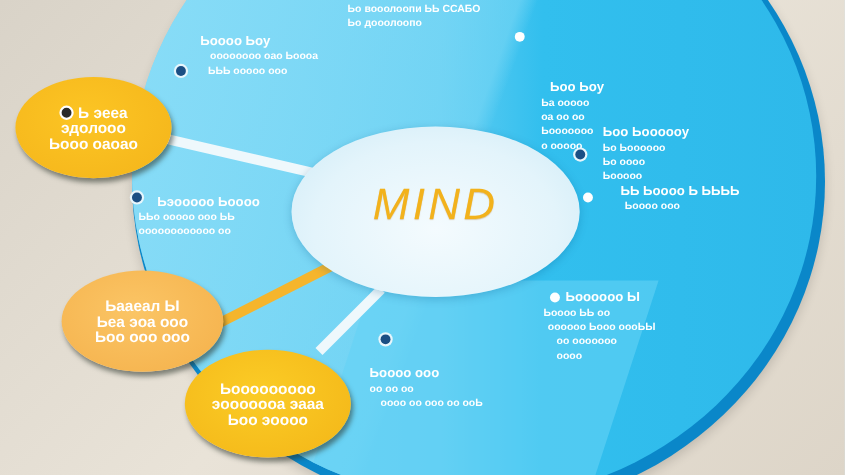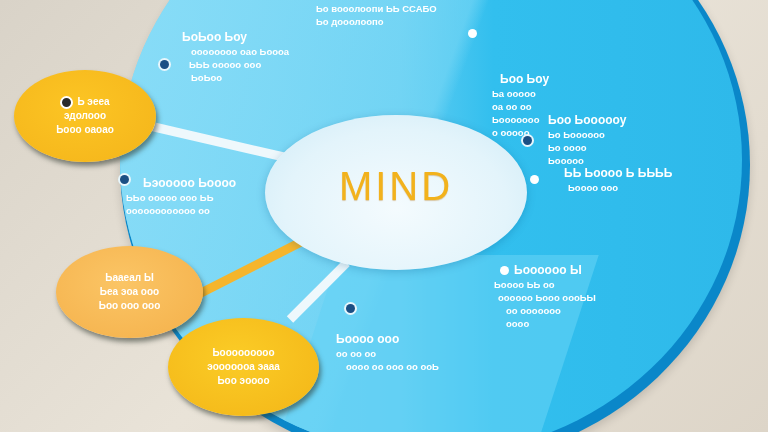--- a/index.html
+++ b/index.html
@@ -27,35 +27,36 @@
     position:absolute; left:170px; top:390px; width:260px; height:300px;
     background: rgba(100,210,245,0.6);
     transform: skewX(-18deg);
   }
   .center {
     position:absolute; left:265px; top:115px; width:262px; height:155px; border-radius:50%;
     background: radial-gradient(ellipse at 50% 60%, #f4fbfe 0%, #e3f4fb 60%, #cdeaf6 100%);
     box-shadow: 0 2px 8px rgba(0,80,130,0.25);
     display:flex; align-items:center; justify-content:center;
     z-index:5;
+    font-style:italic;
   }
   .center-title {
     font-size:40px; color:#f2b21c; letter-spacing:3px;
     text-shadow: 0 1px 1px rgba(180,110,0,0.35);
     margin-top:-12px;
   }
   .connector {
     position:absolute; height:9px; background:#eef8fc; transform-origin:0 50%; z-index:3;
   }
   .connector.orange { background:#f5b52c; }
   .bubble {
     position:absolute; border-radius:50%;
     box-shadow: 2px 4px 5px rgba(40,50,40,0.55);
     display:flex; flex-direction:column; align-items:center; justify-content:center;
-    color:#fff; font-weight:bold; font-size:10px; line-height:14px; z-index:6;
+    color:#fff; font-weight:bold; font-size:14px; line-height:14px; z-index:6;
   }
   .bubble.y1 { left:14px; top:70px; width:142px; height:92px; background: radial-gradient(ellipse at 45% 40%, #fcc524, #f4b41a); }
   .bubble.y2 { left:56px; top:246px; width:147px; height:92px; background: radial-gradient(ellipse at 45% 40%, #fbc565, #f4b04a); }
   .bubble.y3 { left:168px; top:318px; width:151px; height:98px; background: radial-gradient(ellipse at 45% 40%, #fbcc26, #f3b517); }
   .bubble .dot-inline { display:inline-block; width:9px; height:9px; border-radius:50%; background:#2b2b2b; border:2px solid #fff; margin-right:4px; vertical-align:middle; }
   .node { position:absolute; color:#fff; z-index:4; }
   .node .head { font-weight:bold; font-size:12px; line-height:15px; }
   .node .line { font-size:9.5px; line-height:13px; font-weight:bold; }
   .bullet {
     position:absolute; width:9px; height:9px; border-radius:50%; z-index:4;
@@ -81,24 +82,23 @@
   <span class="center-title">MIND</span>
 </div>
 
 <div class="node" style="left:316px; top:2px;">
   <div class="line">Ьо вооолоопи ЬЬ ССАБО</div>
   <div class="line">Ьо дооолоопо</div>
 </div>
 
 <div class="bullet dark" style="left:160px; top:60px;"></div>
 <div class="node" style="left:182px; top:30px;">
-  <div class="head">ЬоЬоо Ьоу</div>
+  <div class="head">Ьоооо Ьоу</div>
   <div class="line" style="padding-left:9px">оооооооо оао Ьоооа</div>
   <div class="line" style="padding-left:7px">ЬЬЬ ооооо ооо</div>
-  <div class="line" style="padding-left:9px">ЬоЬоо</div>
 </div>
 
 <div class="bullet white" style="left:468px; top:29px;"></div>
 <div class="node" style="left:500px; top:24px;margin-top:48px;">
   <div class="head">Ьоо Ьоу</div>
   <div class="line" style="margin-left:-8px">Ьа ооооо</div>
   <div class="line" style="margin-left:-8px">оа оо оо</div>
   <div class="line" style="margin-left:-8px">Ьооооооо</div>
   <div class="line" style="margin-left:-8px">о ооооо</div>
 </div>

